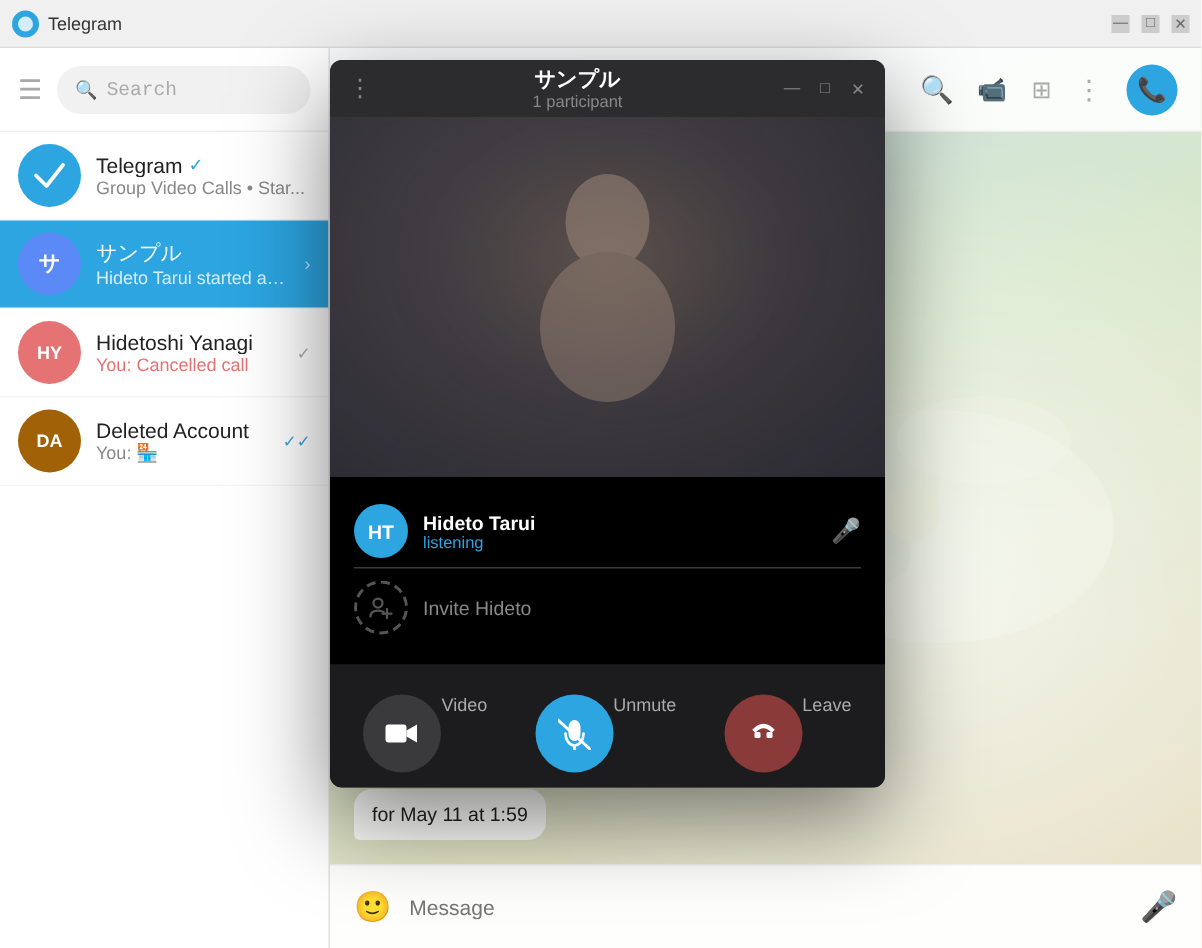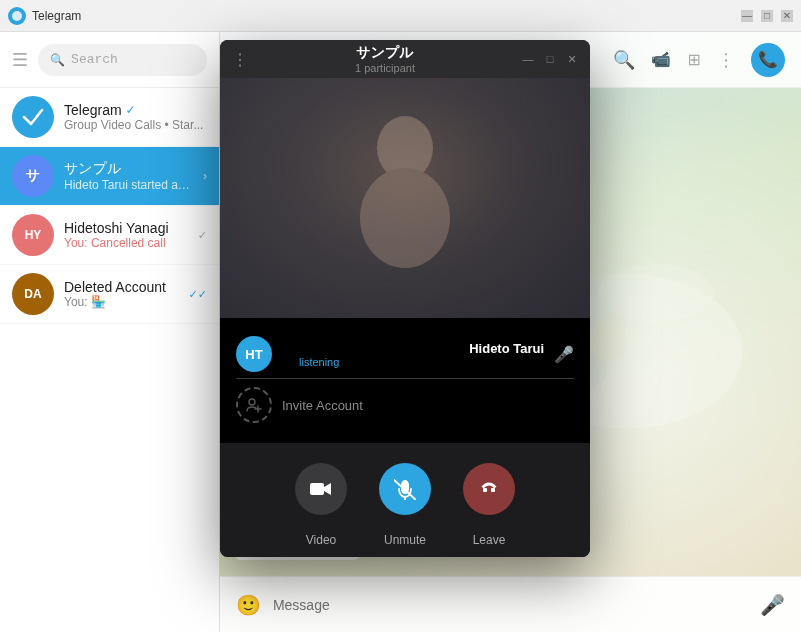--- a/index.html
+++ b/index.html
@@ -381,26 +381,24 @@
       font-size: 13px;
       font-weight: bold;
       color: #fff;
       flex-shrink: 0;
     }
     .participant-info { flex: 1; }
     .participant-name {
       font-size: 13px;
       font-weight: 600;
       color: #fff;
-      text-align: right;
     }
     .participant-status {
       font-size: 11px;
       color: #2ca5e0;
-      margin-left: 17px;
     }
     .mic-muted-icon {
       color: #888;
       font-size: 16px;
     }
 
     .invite-row {
       display: flex;
       align-items: center;
       gap: 10px;
@@ -424,23 +422,22 @@
     .call-controls {
       background: #1c1c1e;
       padding: 20px 0 10px;
       display: flex;
       justify-content: center;
       align-items: flex-start;
       gap: 32px;
     }
     .ctrl-btn-wrap {
       display: flex;
-      flex-direction: column;
-      align-items: center;
-      gap: 18px;
+      flex-direction: row;
+      gap: 0;
     }
     .ctrl-circle {
       width: 52px; height: 52px;
       border-radius: 50%;
       display: flex; align-items: center; justify-content: center;
       font-size: 22px;
       cursor: pointer;
     }
     .ctrl-circle.video-btn { background: #3a3a3c; color: #fff; }
     .ctrl-circle.unmute-btn { background: #2ca5e0; color: #fff; font-size: 20px; }
@@ -627,21 +624,21 @@
     <div class="divider-line"></div>
 
     <div class="invite-row">
       <div class="invite-icon-circle">
         <svg width="16" height="16" viewBox="0 0 16 16" fill="none">
           <circle cx="6" cy="5" r="3" stroke="#555" stroke-width="1.5"></circle>
           <path d="M1 14 C1 11 3 10 6 10 C7.5 10 8.8 10.4 9.8 11" stroke="#555" stroke-width="1.5" stroke-linecap="round"></path>
           <path d="M12 9 L12 15 M9 12 L15 12" stroke="#555" stroke-width="1.5" stroke-linecap="round"></path>
         </svg>
       </div>
-      <span class="invite-text">Invite Account</span>
+      <span class="invite-text">Invite Hideto</span>
     </div>
   </div>
 
   <div class="call-controls">
     <div class="ctrl-btn-wrap">
       <div class="ctrl-circle video-btn">
         <svg width="24" height="18" viewBox="0 0 24 18" fill="white">
           <rect x="1" y="3" width="14" height="12" rx="2" fill="white"></rect>
           <path d="M15 7 L22 3 L22 15 L15 11 Z" fill="white"></path>
         </svg>

